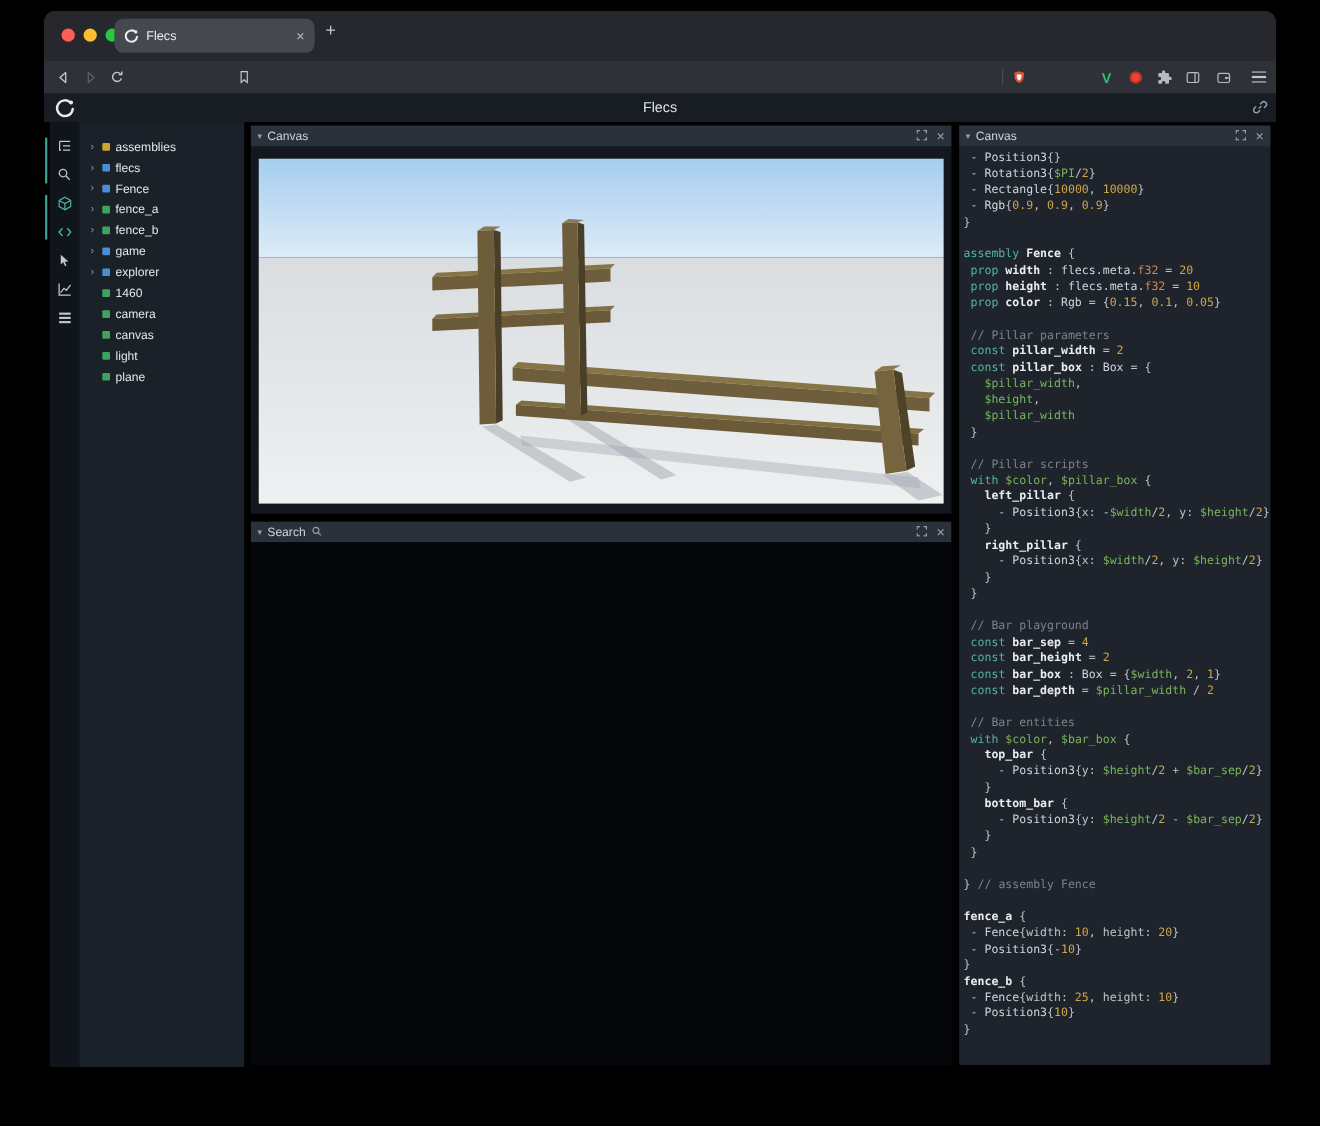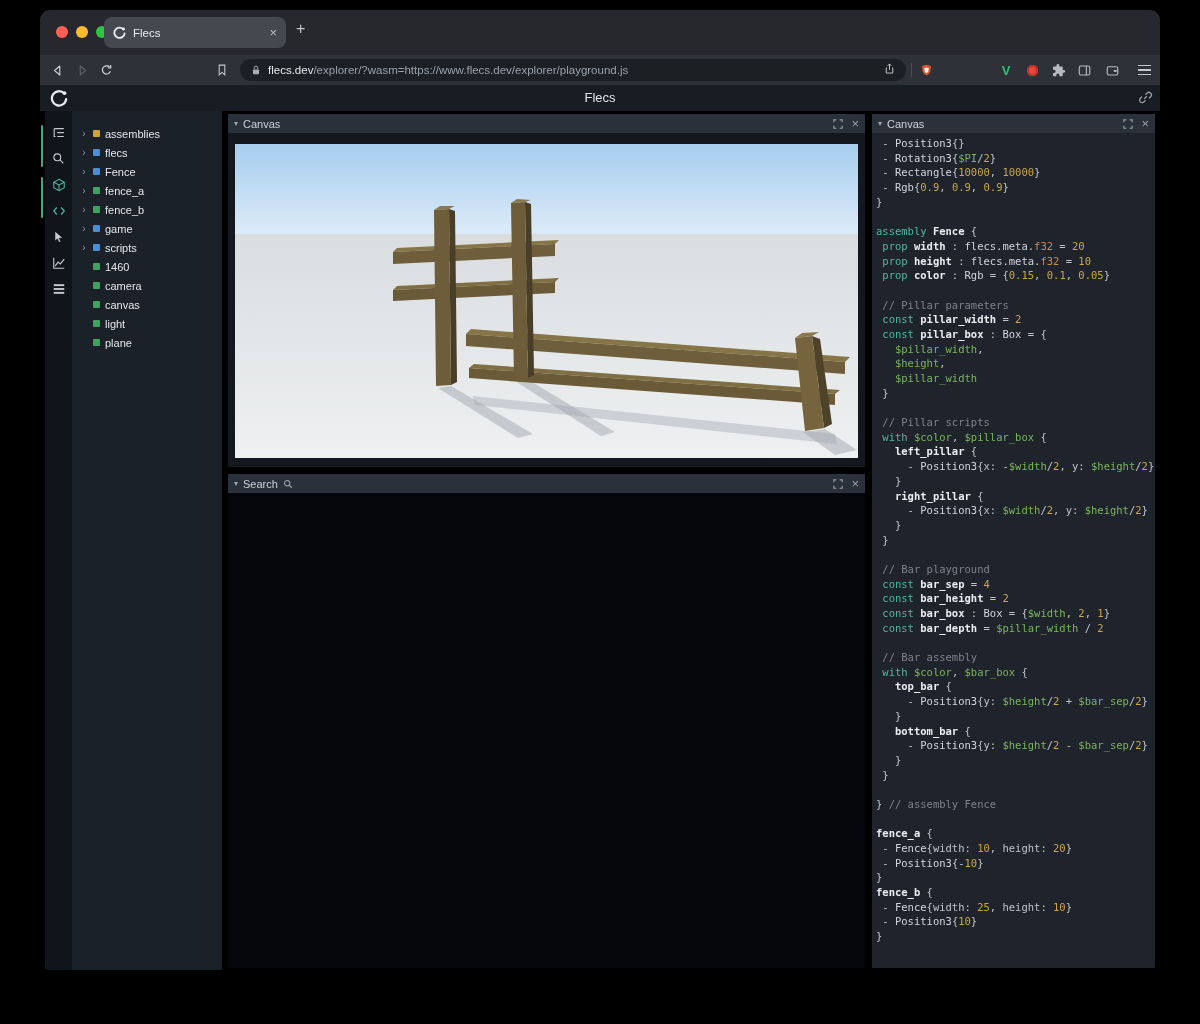--- a/index.html
+++ b/index.html
@@ -112,34 +112,20 @@
         <svg width="15" height="15" viewBox="0 0 20 20" fill="none" stroke="#c7cbd0" stroke-width="1.7">
             <path d="M15.2 11 a5.5 5.5 0 1 1 -1.2 -5.6"></path>
             <path d="M15.6 2.6 V6.4 H11.8"></path>
           </svg>
       </span>
       <span class="tb-icon" style="left:172px">
         <svg width="14" height="14" viewBox="0 0 20 20" fill="none" stroke="#c7cbd0" stroke-width="1.5">
             <path d="M6 3 H14 V17 L10 13.5 L6 17 Z"></path>
           </svg>
       </span>
-      <div class="urlbar">
-        <svg width="12" height="12" viewBox="0 0 20 20">
-            <rect x="5" y="9" width="10" height="8" rx="1.5" fill="#a8afb8"></rect>
-            <path d="M7 9 V6.5 a3 3 0 0 1 6 0 V9" fill="none" stroke="#a8afb8" stroke-width="1.6"></path>
-          </svg>
-        <span class="url"><span class="host">flecs.dev</span><span>/explorer/?wasm=https://www.flecs.dev/explorer/playground.js</span></span>
-        <span class="url-share">
-          <svg width="13" height="13" viewBox="0 0 20 20" fill="none" stroke="#c0c5cb" stroke-width="1.5">
-              <path d="M10 12 V3"></path>
-              <path d="M7 6 L10 3 L13 6"></path>
-              <path d="M6 9 H5 V17 H15 V9 H14"></path>
-            </svg>
-        </span>
-      </div>
       <div class="tb-sep"></div>
       <span class="tb-icon" style="left:876px">
         <svg width="13" height="14" viewBox="0 0 20 20">
             <path d="M10 2 L17 4 L16 12 C15.5 15 13 17 10 18.5 C7 17 4.5 15 4 12 L3 4 Z" fill="#d9552f"></path>
             <path d="M10 6 L13.5 7 L13 11 C12.7 12.8 11.8 13.8 10 14.8 C8.2 13.8 7.3 12.8 7 11 L6.5 7 Z" fill="#f3f4f5"></path>
           </svg>
       </span>
       <span class="tb-icon" style="left:956px">
           <span class="vlogo">V</span>
         </span>
@@ -269,21 +255,21 @@
             <span class="tree-label">fence_b</span>
           </div>
           <div class="tree-row">
             <span class="tree-chevron">›</span>
             <span class="tree-square" style="background: rgb(74, 143, 214);"></span>
             <span class="tree-label">game</span>
           </div>
           <div class="tree-row">
             <span class="tree-chevron">›</span>
             <span class="tree-square" style="background: rgb(74, 143, 214);"></span>
-            <span class="tree-label">scripts</span>
+            <span class="tree-label">explorer</span>
           </div>
           <div class="tree-row">
             <span class="tree-chevron"></span>
             <span class="tree-square" style="background: rgb(63, 164, 91);"></span>
             <span class="tree-label">1460</span>
           </div>
           <div class="tree-row">
             <span class="tree-chevron"></span>
             <span class="tree-square" style="background: rgb(63, 164, 91);"></span>
             <span class="tree-label">camera</span>
@@ -439,21 +425,21 @@
             <div class="code-line"><span class="tk-p">     - </span><span class="tk-t">Position3</span><span class="tk-p">{x: </span><span class="tk-v">$width</span><span class="tk-p">/</span><span class="tk-num">2</span><span class="tk-p">, y: </span><span class="tk-v">$height</span><span class="tk-p">/</span><span class="tk-num">2</span><span class="tk-p">}</span></div>
             <div class="code-line"><span class="tk-p">   }</span></div>
             <div class="code-line"><span class="tk-p"> }</span></div>
             <div class="code-line">&nbsp;</div>
             <div class="code-line"><span class="tk-c"> // Bar playground</span></div>
             <div class="code-line"><span class="tk-p"> </span><span class="tk-k">const </span><span class="tk-n">bar_sep</span><span class="tk-p"> = </span><span class="tk-num">4</span></div>
             <div class="code-line"><span class="tk-p"> </span><span class="tk-k">const </span><span class="tk-n">bar_height</span><span class="tk-p"> = </span><span class="tk-num">2</span></div>
             <div class="code-line"><span class="tk-p"> </span><span class="tk-k">const </span><span class="tk-n">bar_box</span><span class="tk-p"> : </span><span class="tk-t">Box</span><span class="tk-p"> = {</span><span class="tk-v">$width</span><span class="tk-p">, </span><span class="tk-num">2</span><span class="tk-p">, </span><span class="tk-num">1</span><span class="tk-p">}</span></div>
             <div class="code-line"><span class="tk-p"> </span><span class="tk-k">const </span><span class="tk-n">bar_depth</span><span class="tk-p"> = </span><span class="tk-v">$pillar_width</span><span class="tk-p"> / </span><span class="tk-num">2</span></div>
             <div class="code-line">&nbsp;</div>
-            <div class="code-line"><span class="tk-c"> // Bar assembly</span></div>
+            <div class="code-line"><span class="tk-c"> // Bar entities</span></div>
             <div class="code-line"><span class="tk-p"> </span><span class="tk-k">with </span><span class="tk-v">$color</span><span class="tk-p">, </span><span class="tk-v">$bar_box</span><span class="tk-p"> {</span></div>
             <div class="code-line"><span class="tk-p">   </span><span class="tk-n">top_bar</span><span class="tk-p"> {</span></div>
             <div class="code-line"><span class="tk-p">     - </span><span class="tk-t">Position3</span><span class="tk-p">{y: </span><span class="tk-v">$height</span><span class="tk-p">/</span><span class="tk-num">2</span><span class="tk-p"> + </span><span class="tk-v">$bar_sep</span><span class="tk-p">/</span><span class="tk-num">2</span><span class="tk-p">}</span></div>
             <div class="code-line"><span class="tk-p">   }</span></div>
             <div class="code-line"><span class="tk-p">   </span><span class="tk-n">bottom_bar</span><span class="tk-p"> {</span></div>
             <div class="code-line"><span class="tk-p">     - </span><span class="tk-t">Position3</span><span class="tk-p">{y: </span><span class="tk-v">$height</span><span class="tk-p">/</span><span class="tk-num">2</span><span class="tk-p"> - </span><span class="tk-v">$bar_sep</span><span class="tk-p">/</span><span class="tk-num">2</span><span class="tk-p">}</span></div>
             <div class="code-line"><span class="tk-p">   }</span></div>
             <div class="code-line"><span class="tk-p"> }</span></div>
             <div class="code-line">&nbsp;</div>
             <div class="code-line"><span class="tk-p">} </span><span class="tk-c">// assembly Fence</span></div>

